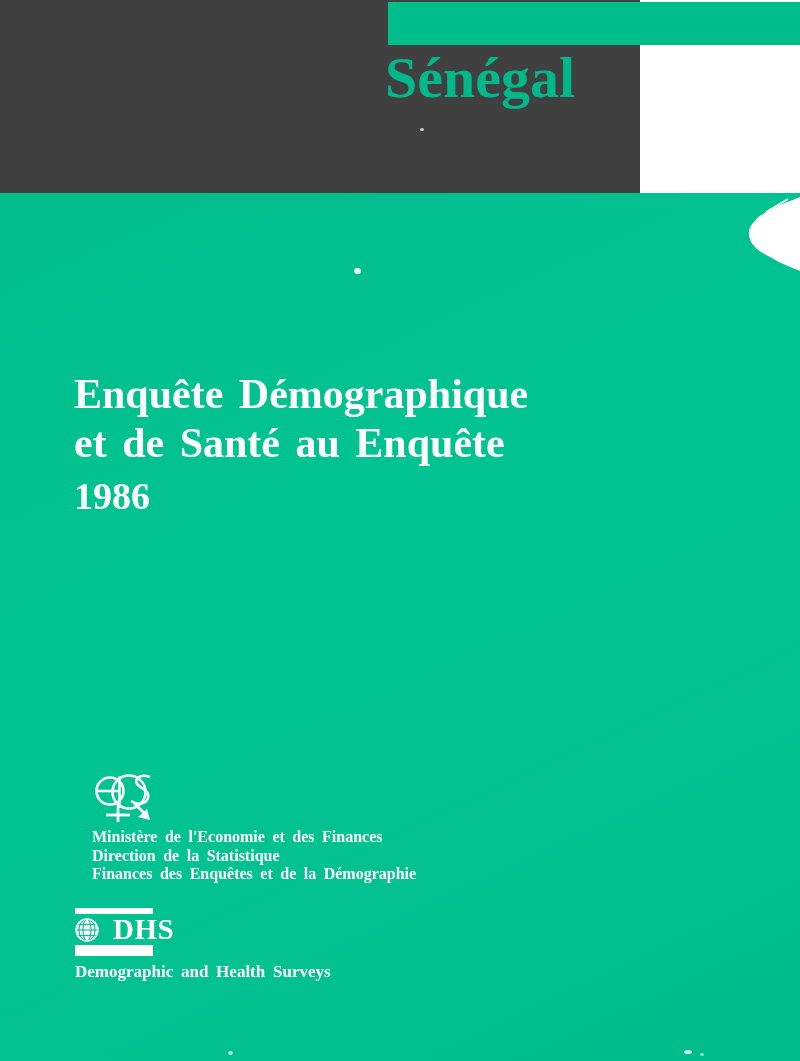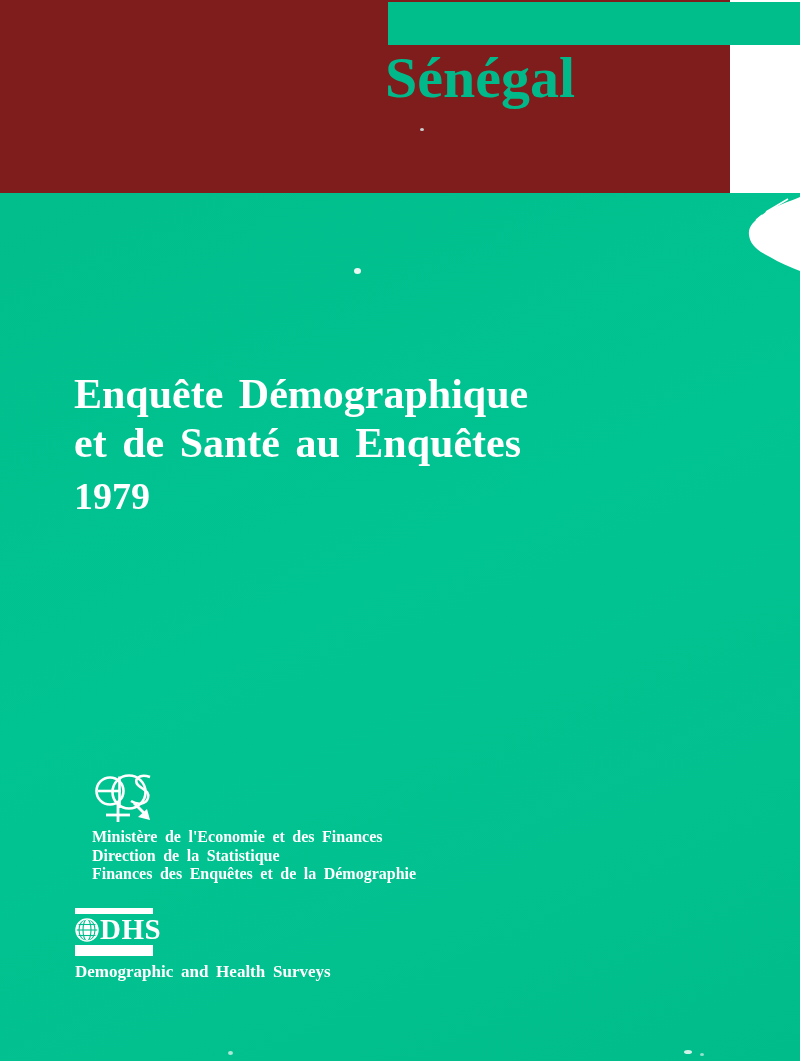--- a/index.html
+++ b/index.html
@@ -12,22 +12,22 @@
     margin: 0 auto;
     background: #ffffff;
     overflow: hidden;
     font-family: "Liberation Serif", "DejaVu Serif", serif;
   }
 
   
   .header {
     position: absolute;
     left: 0; top: 0;
-    width: 730px; height: 193px;
-    background: #7f1d1d;
+    width: 640px; height: 193px;
+    background: #404040;
     padding-left: 8px;
   }
   .top-green-bar {
     position: absolute;
     left: 388px; top: 2px;
     width: 412px; height: 43px;
     background: #00bd8c;
   }
   .country-title {
     position: absolute;
@@ -125,21 +125,21 @@
     display: flex;
     align-items: center;
     height: 25px;
   }
   .globe-icon { display: block; width: 24px; height: 24px; }
   .dhs-acronym {
     font-size: 29px;
     font-weight: bold;
     letter-spacing: 0.5px;
     line-height: 25px;
-    margin-left: 1px;
+    margin-left: 14px;
   }
   .dhs-bar-bottom {
     margin-top: 3px;
     width: 78px; height: 11px;
     background: #ffffff;
   }
   .dhs-lines {
     margin-top: 6px;
     font-size: 17px;
     line-height: 19.5px;
@@ -168,22 +168,22 @@
       <path d="M32,22 L26,27" stroke="#ffffff" stroke-width="1.2" fill="none"></path>
     </svg>
 
     <div class="speck speck-mid"></div>
     <div class="speck speck-bot-1"></div>
     <div class="speck speck-bot-2"></div>
     <div class="speck speck-bot-3"></div>
 
     <div class="title-block">
       <div class="title-line">Enquête Démographique</div>
-      <div class="title-line">et de Santé au Enquêtes</div>
-      <div class="title-year">1979</div>
+      <div class="title-line">et de Santé au Enquête</div>
+      <div class="title-year">1986</div>
     </div>
 
     <div class="ministry-block">
       <svg class="eds-logo" viewBox="0 0 62 56" aria-hidden="true">
 
         <circle cx="18" cy="21" r="13.5" fill="none" stroke="#ffffff" stroke-width="2.6"></circle>
         <line x1="6" y1="21" x2="29" y2="21" stroke="#ffffff" stroke-width="2.6"></line>
 
         <circle cx="37" cy="22" r="16.5" fill="none" stroke="#ffffff" stroke-width="2.6"></circle>
         <line x1="27.5" y1="6.5" x2="27.5" y2="38" stroke="#ffffff" stroke-width="2.6"></line>

